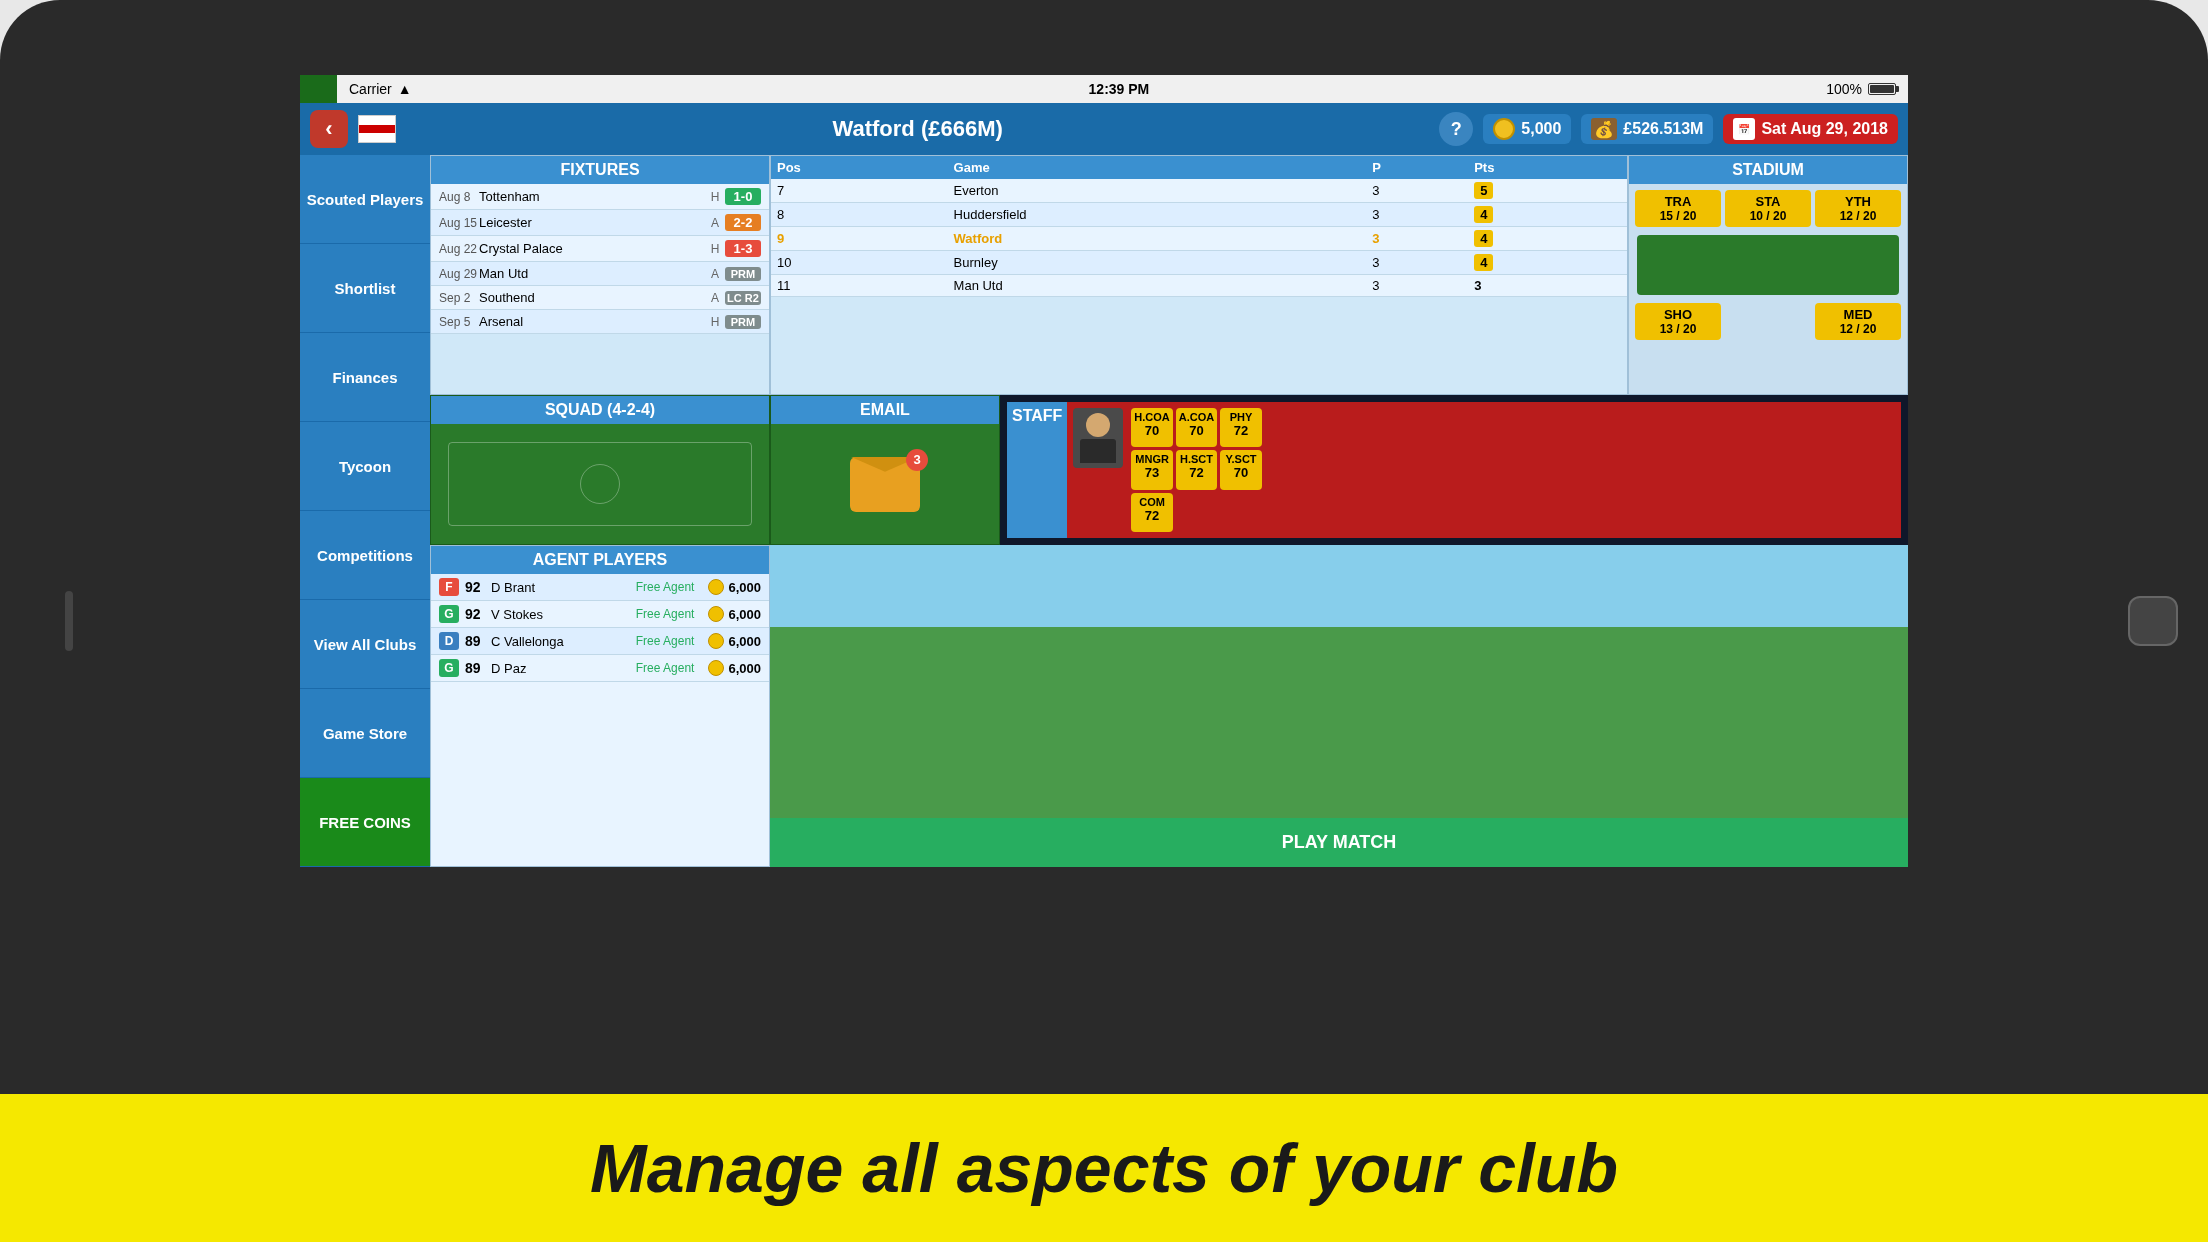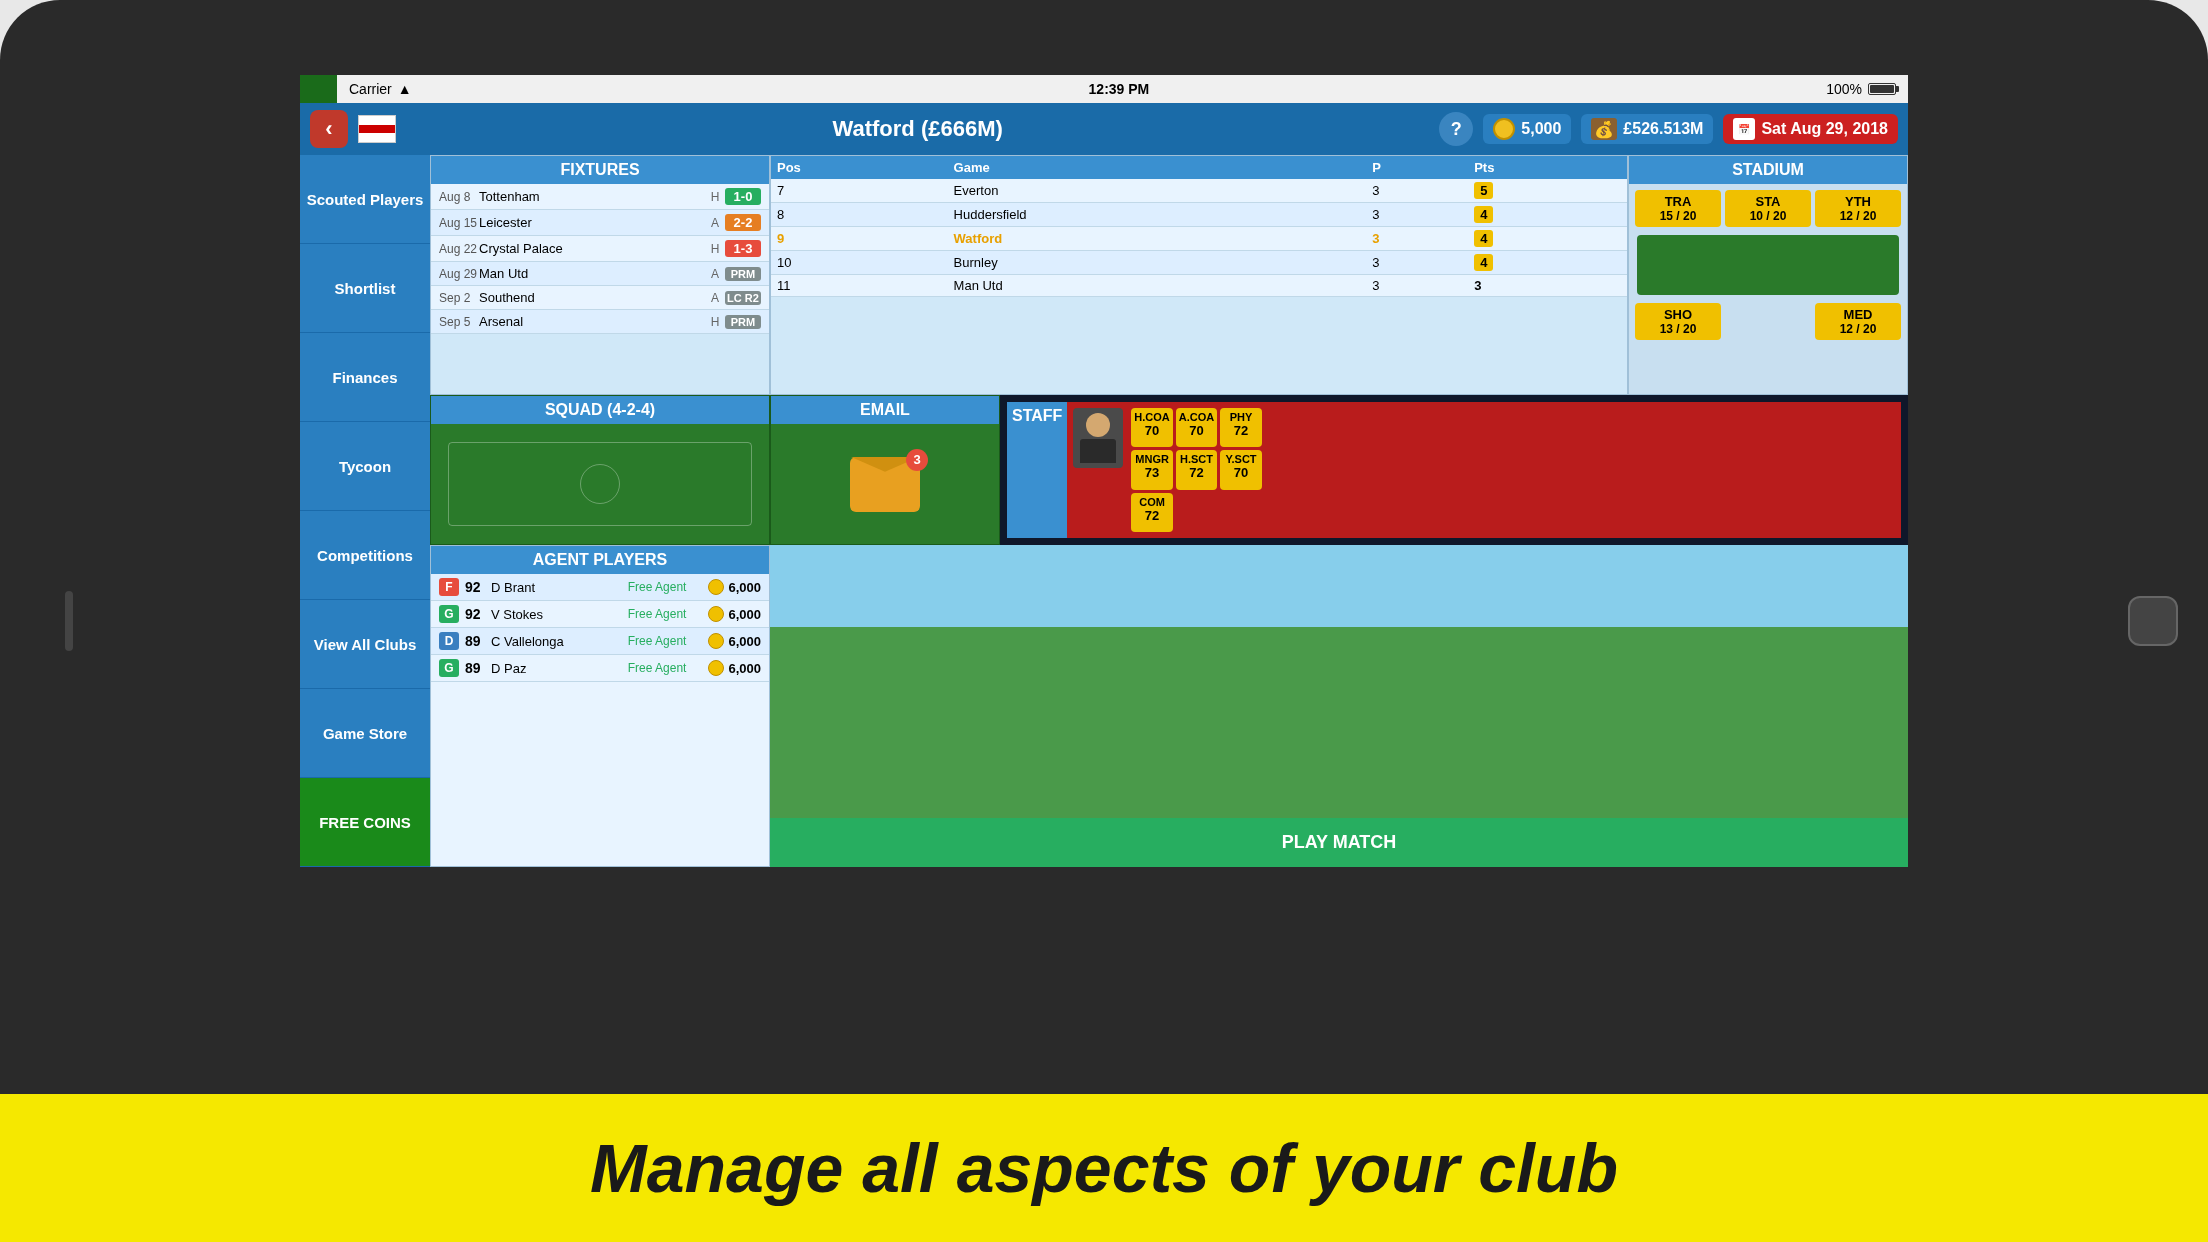--- a/index.html
+++ b/index.html
@@ -489,21 +489,21 @@
     }
     .pos-f { background: #e74c3c; }
     .pos-g { background: #27ae60; }
     .pos-d { background: #3a7fc0; }
     .agent-rating {
       width: 26px;
       font-weight: bold;
       font-size: 14px;
     }
     .agent-name { flex: 1; }
-    .agent-status { color: #27ae60; font-size: 12px; margin-right: 22px; }
+    .agent-status { color: #27ae60; font-size: 12px; margin-right: 14px; }
     .agent-coin {
       width: 16px; height: 16px;
       background: #f0c000;
       border-radius: 50%;
       border: 1px solid #c09000;
       margin-right: 4px;
     }
     .agent-cost { font-weight: bold; font-size: 13px; }
 
     

